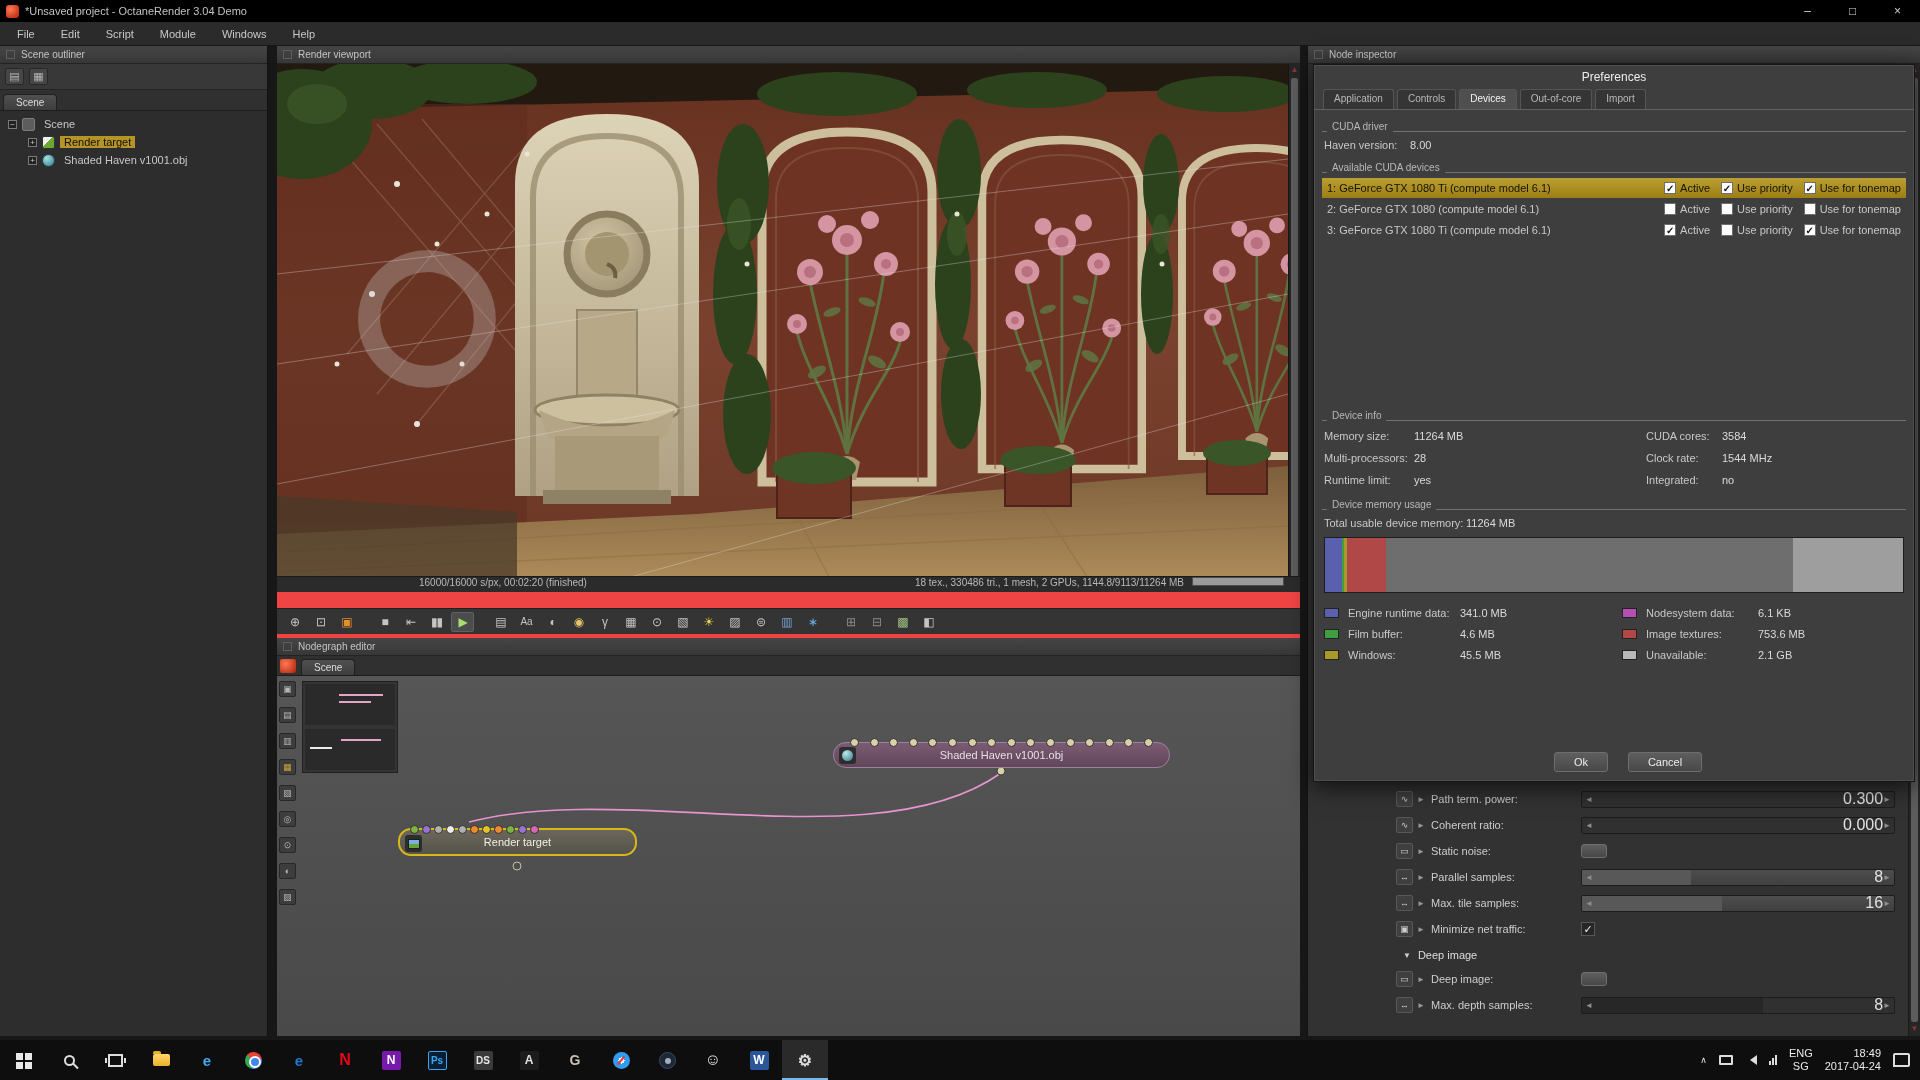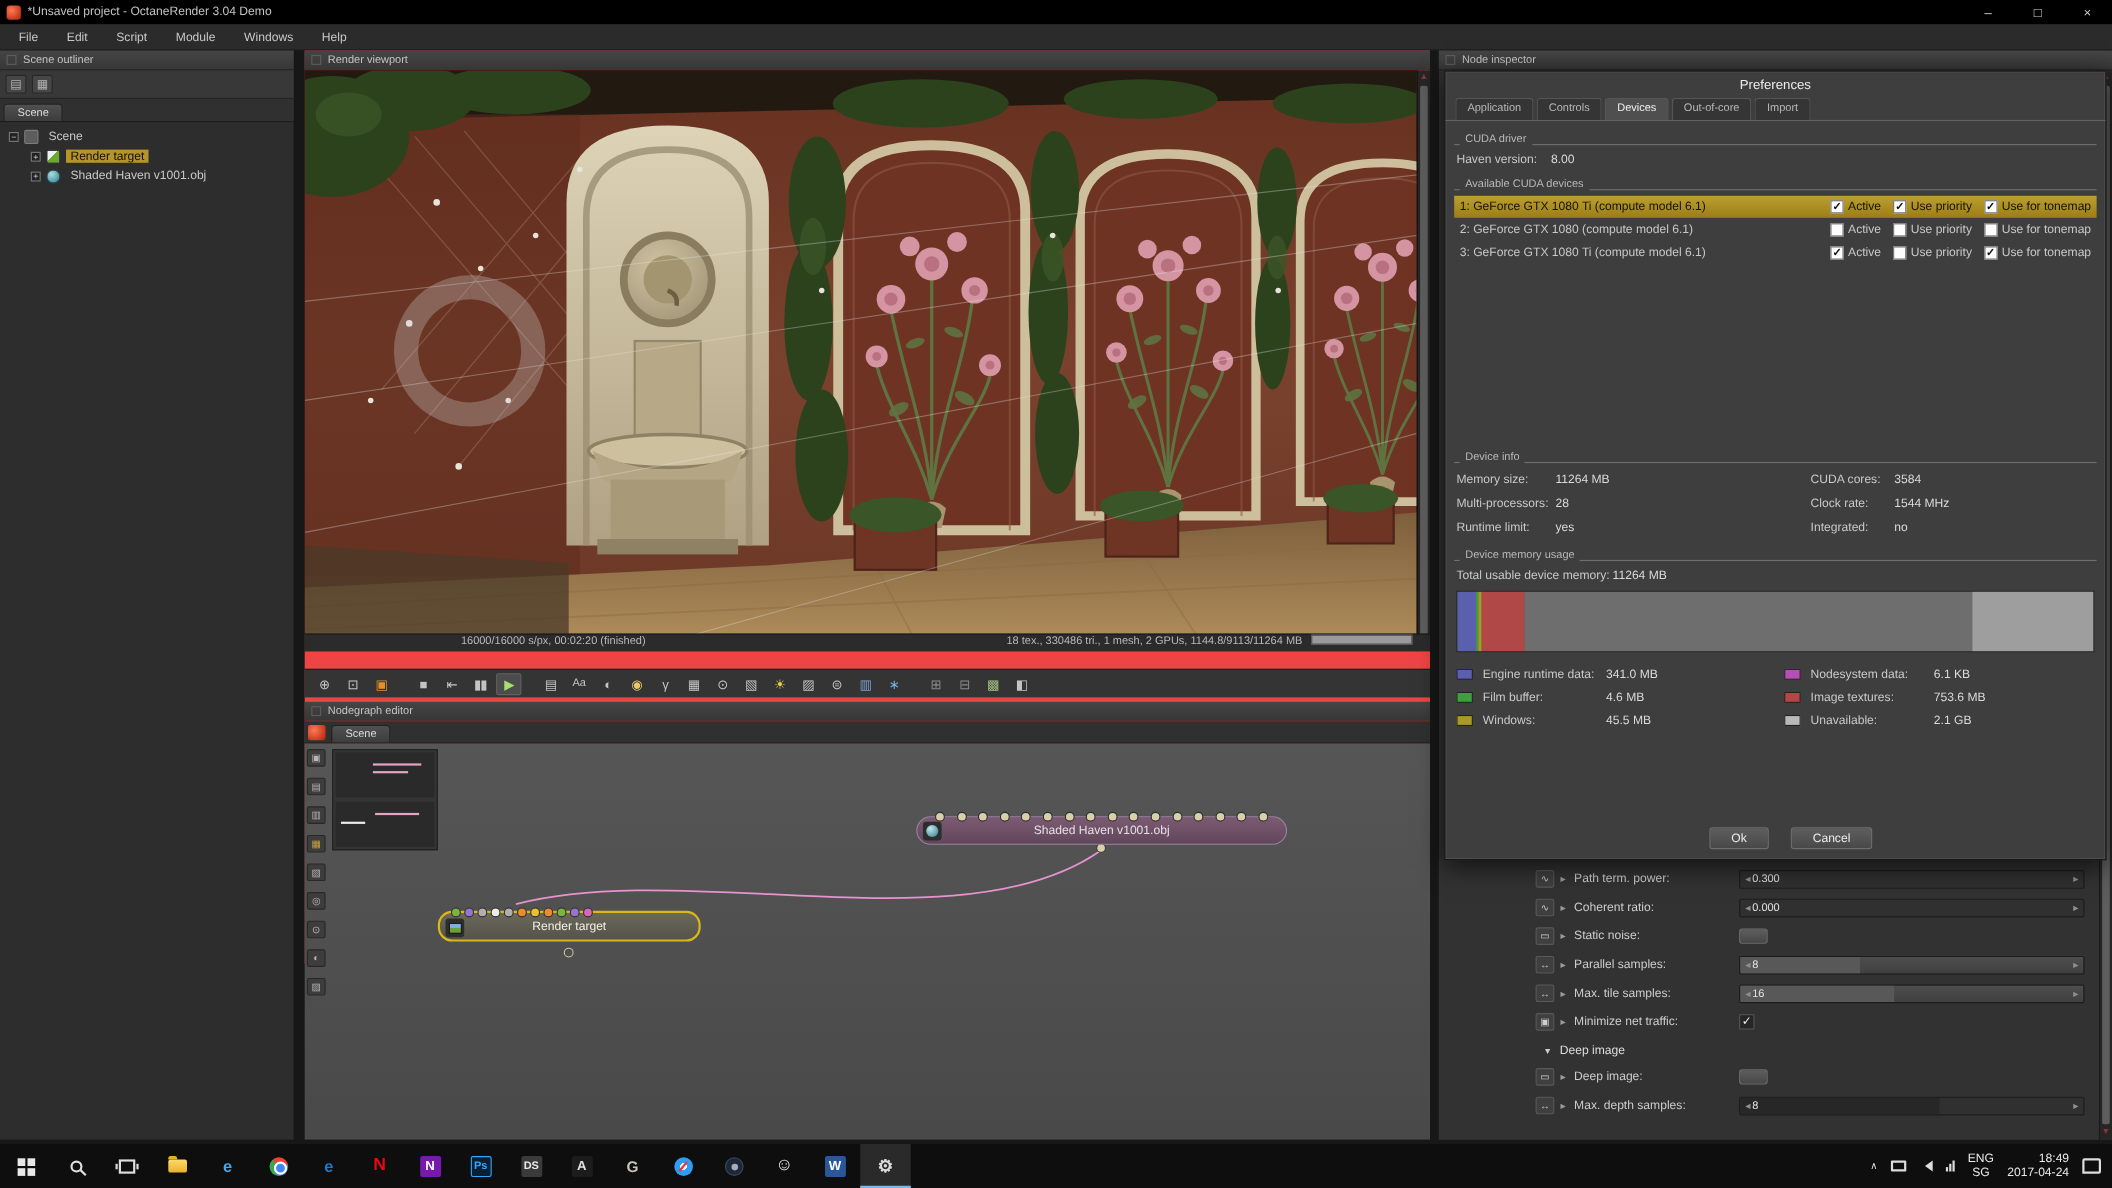--- a/index.html
+++ b/index.html
@@ -81,21 +81,21 @@
   .rp-scroll{position:absolute;right:0;top:18px;bottom:0;width:12px;background:#262626;border-left:1px solid #1a1a1a}
   .insp{position:absolute;left:0;right:12px;top:736px;bottom:0;background:#323232;padding-top:6px;overflow:hidden}
   .irow{position:relative;height:22px;margin:0 0 4px 88px;display:flex;align-items:center;gap:4px}
   .ibox{width:17px;height:16px;background:#3f3f3f;border:1px solid #585858;border-radius:2px;color:#cfcfcf;font-size:9px;display:flex;align-items:center;justify-content:center;flex:none}
   .iarrow{color:#9a9a9a;font-size:8px;width:10px;flex:none}
   .ilabel{width:138px;color:#cccccc}
   .islider{position:absolute;left:185px;width:314px;height:17px;background:#303030;border:1px solid #1c1c1c;border-radius:2px;display:flex;align-items:center;padding:0 3px;overflow:hidden}
   .islider.lit{background:linear-gradient(#4d4d4d,#404040)}
   .ifill{position:absolute;left:0;top:0;bottom:0;background:#272727}
   .iarrL,.iarrR{position:relative;z-index:1;color:#8f8f8f;font-size:8px}
-  .ival{position:relative;z-index:1;flex:1;text-align:left;font-size:10px;color:#e2e2e2}
+  .ival{position:relative;z-index:1;flex:1;text-align:right;font-size:16px;color:#e2e2e2}
   .itoggle{position:absolute;left:185px;width:26px;height:14px;background:linear-gradient(#5e5e5e,#474747);border:1px solid #6e6e6e;border-radius:3px}
   .icheck{position:absolute;left:185px;width:14px;height:14px;background:#262626;border:1px solid #565656;color:#ececec;font-size:11px;line-height:13px;text-align:center}
   .isec{margin:9px 0 7px 95px;color:#dedede;display:flex;gap:7px;align-items:center}
   .isec .tri{font-size:8px;color:#cfcfcf}
 
   
   #prefs{position:absolute;left:5px;top:18px;width:602px;height:718px;background:#3e3e3e;border:1px solid #151515;box-shadow:0 6px 22px rgba(0,0,0,.65),inset 0 0 0 1px #4e4e4e;z-index:5}
   .p-title{height:24px;display:flex;align-items:center;justify-content:center;color:#ececec;font-size:12px}
   .ptabs{display:flex;gap:3px;padding:0 9px;border-bottom:1px solid #616161;height:21px}
   .ptab{padding:3px 10px;background:#353535;border:1px solid #555;border-bottom:none;border-radius:3px 3px 0 0;color:#b8b8b8;font-size:10px}

